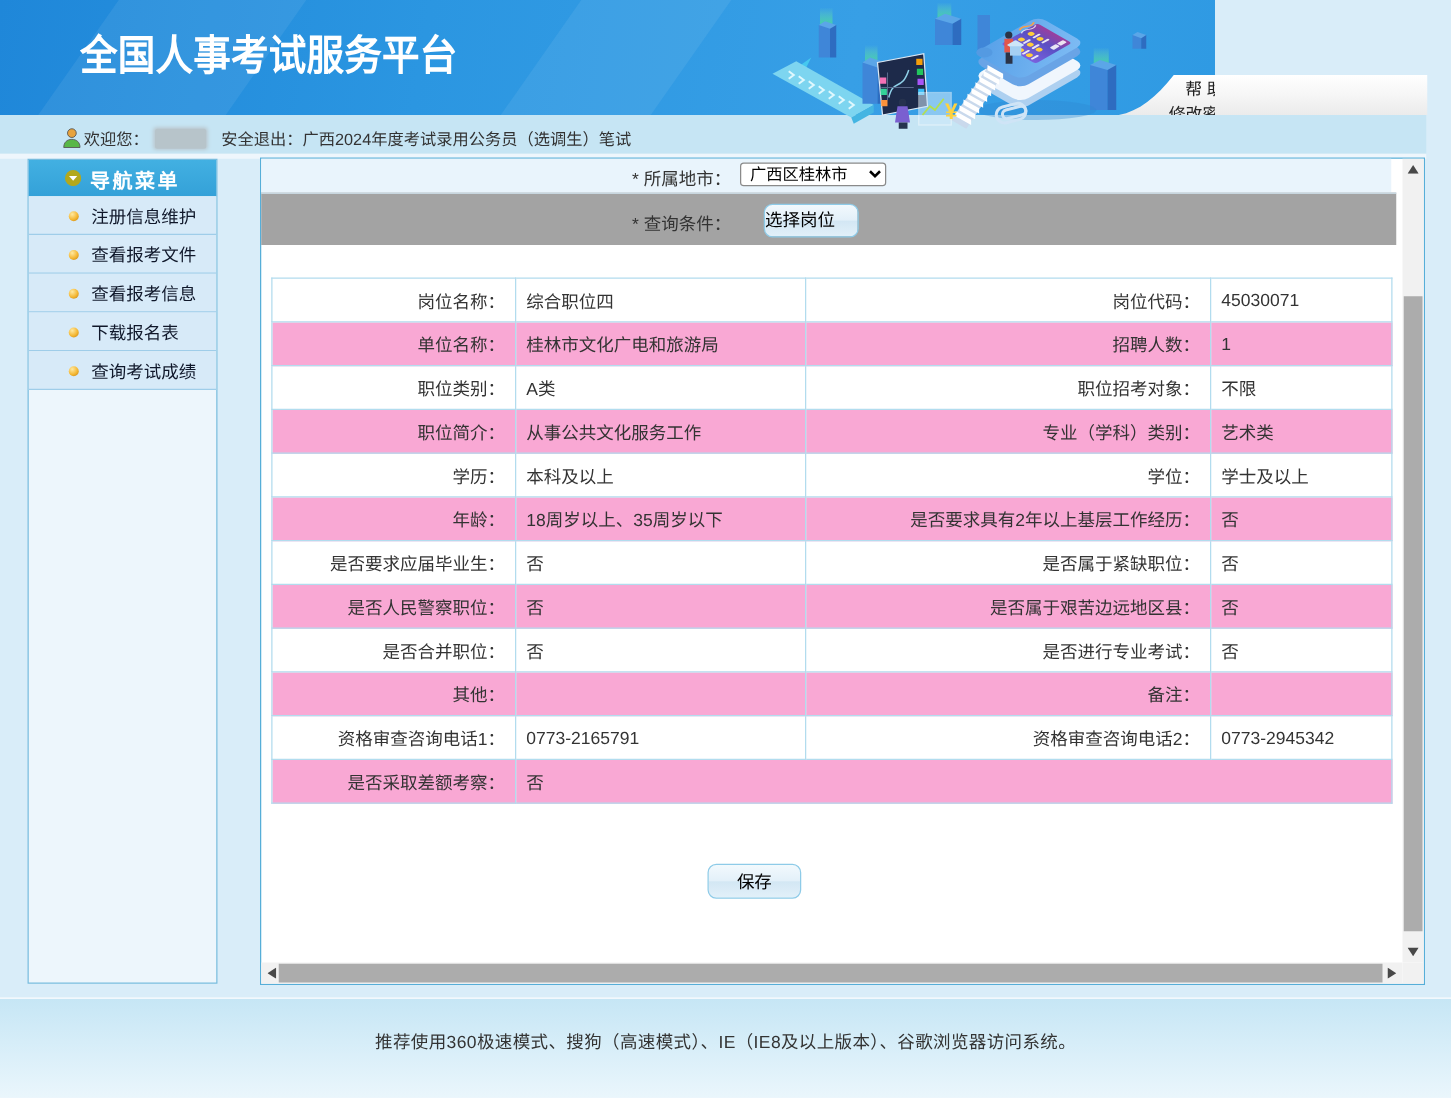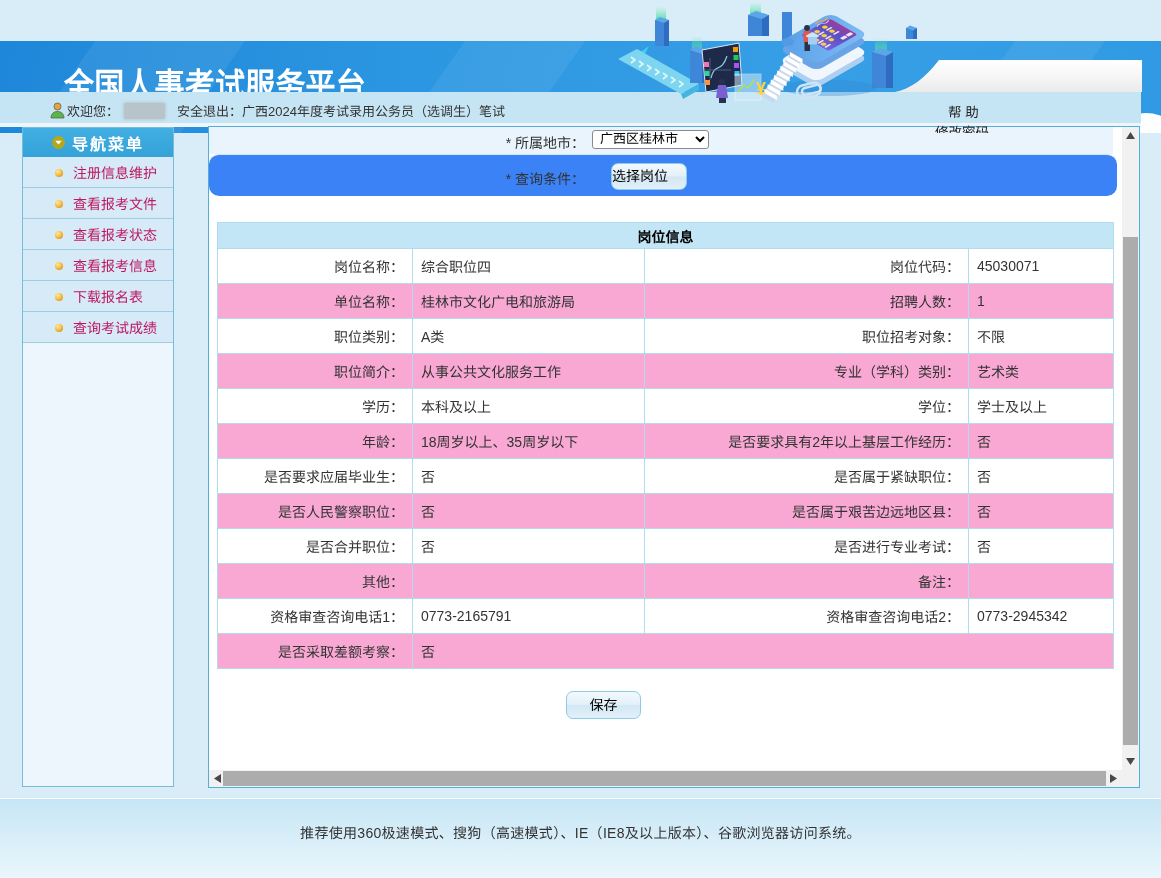--- a/index.html
+++ b/index.html
@@ -1,54 +1,54 @@
 <!DOCTYPE html>
 <html lang="zh-CN"><head>
 <meta charset="utf-8">
 <title>全国人事考试服务平台</title>
 <style>
   * { margin:0; padding:0; box-sizing:border-box; }
   html,body { width:1161px; height:878px; overflow:hidden; }
   body { font-family:"Liberation Sans", sans-serif; background:#d9edf9; position:relative; }
   
-  #header { position:absolute; left:0; top:0; width:1161px; height:92px;
-    background:linear-gradient(100deg,#1f87d9 0%, #2b96e1 35%, #379fe6 70%, #2f9ae3 100%); overflow:hidden;margin-top:41px; }
+  #header { position:absolute; left:0; top:0; width:972px; height:92px;
+    background:linear-gradient(100deg,#1f87d9 0%, #2b96e1 35%, #379fe6 70%, #2f9ae3 100%); overflow:hidden; }
   #title { position:absolute; left:64px; top:17px; font-size:30px; font-weight:bold; color:#fff; letter-spacing:0.2px; transform:scaleY(1.12); transform-origin:left top; }
   .stripe { position:absolute; background:rgba(255,255,255,0.07); transform:skewX(-35deg); }
   #linkbar { position:absolute; left:895px; top:60px; width:247px; height:32px; z-index:4; }
   #links { position:absolute; left:935px; top:60px; height:32px; display:flex; align-items:center; gap:0;
     font-size:13.5px; color:#222; white-space:nowrap; z-index:5;flex-direction:column; }
   #illus { position:absolute; left:601px; top:0; z-index:3; overflow:visible; }
   
   #welcome { position:absolute; left:0; top:92px; width:1141px; height:31px; background:#c6e5f4;
     font-size:13px; color:#333; }
   #welcome .inner { position:absolute; left:50px; top:3px; height:31px; display:flex; align-items:center; }
   #redact { display:inline-block; width:41px; height:16px; background:#b7c4ca; border-radius:2px;
     box-shadow:0 0 3px 1px #bccad1; margin-left:5px; }
   #gapline { position:absolute; left:0; top:123px; width:1141px; height:4px; background:#eef6fc; }
   
   #nav { position:absolute; left:22px; top:127px; width:152px; height:660px;
     background:#edf6fc; border:1px solid #77bcde; }
   #navhead { height:29px; background:linear-gradient(#42b0e2,#34a1d8); color:#fff; font-weight:bold; font-size:16px; letter-spacing:2px;
     display:flex; align-items:center; justify-content:center; gap:7px; }
   .navitem { height:31px; background:#d7eaf8; border-bottom:1px solid #9fcde9; position:relative;
-    font-size:14px; color:#be185d; display:flex; align-items:center; padding-left:50px; }
+    font-size:14px; color:#0f172a; display:flex; align-items:center; padding-left:50px; }
   .dot { position:absolute; left:32px; top:12px; width:8px; height:8px; border-radius:50%;
     background:radial-gradient(circle at 35% 30%, #ffe9a0, #f4b733 55%, #c07d10); }
   
   #frame { position:absolute; left:208px; top:126px; width:932px; height:662px;
     background:#fff; border:1px solid #56aed8;padding-left:44px; }
   
   #row1 { position:absolute; left:0; top:0; width:904px; height:27px; background:#e9f4fc; }
-  #row2 { position:absolute; left:0; top:27px; width:908px; height:42px; background:#3b82f6;
-    border-top:1px solid #d3e8f4;border-radius:10px; }
+  #row2 { position:absolute; left:0; top:27px; width:908px; height:42px; background:#a3a3a3;
+    border-top:1px solid #d3e8f4; }
   .flab { position:absolute; width:376px; text-align:right; font-size:14px; color:#333; }
   #sel { position:absolute; left:383px; top:3px; width:117px; height:19px; font-size:13px;
     border:1px solid #8a8a8a; border-radius:3px; background:#fff; padding:0 3px; color:#000;
-    font-family:Liberation Mono, monospace; }
+    font-family:Liberation Sans, sans-serif; }
   #btnchoose { position:absolute; left:402px; top:36px; width:76px; height:27px;
     background:linear-gradient(#f2f9fd 0%,#e3f0f9 48%,#d3e7f4 52%,#e2f0f9 100%); border:1px solid #8ecbe8; border-radius:7px;
     font-size:14px; color:#000; line-height:25px; }
   
   #jobtable { position:absolute; left:8px; top:95px; width:897px; border-collapse:collapse;
     font-size:14px; color:#333; background:#fff; }
   #jobtable td { border:1px solid #b2dcee; height:35px; padding:0 8px; }
   #jobtable tr.alt td { background:#f9a8d4; }
   #jobtable td.l { text-align:right; }
   #jobtable tr.head td { background:#c2e6f5; text-align:center; font-weight:bold; height:26px; color:#000; }
@@ -261,41 +261,37 @@
   <div id="nav">
     <div id="navhead">
       <svg width="13" height="13" viewBox="0 0 13 13">
         <circle cx="6.5" cy="6.5" r="6.5" fill="#b3a81c"></circle>
         <path d="M3.2 4.8h6.6L6.5 8.6z" fill="#fff"></path>
       </svg>
       <span>导航菜单</span>
     </div>
     <div class="navitem"><span class="dot"></span>注册信息维护</div>
     <div class="navitem"><span class="dot"></span>查看报考文件</div>
-    <div class="navitem"><span class="dot"></span>查看报考状态</div>
     <div class="navitem"><span class="dot"></span>查看报考信息</div>
     <div class="navitem"><span class="dot"></span>下载报名表</div>
     <div class="navitem"><span class="dot"></span>查询考试成绩</div>
   </div>
 
   <div id="frame">
     <div id="row1">
       <span class="flab" style="top:5px;">* 所属地市：</span>
     </div>
     <select id="sel"><option>广西区桂林市</option></select>
     <div id="row2">
       <span class="flab" style="top:13px;">* 查询条件：</span>
     </div>
     <div id="btnchoose">选择岗位</div>
 
     <table id="jobtable">
       <tbody>
-        <tr class="head">
-          <td colspan="4">岗位信息</td>
-        </tr>
       <tr>
           <td class="l" style="width:195px">岗位名称：</td>
           <td style="width:232px">综合职位四</td>
           <td class="l" style="width:324px">岗位代码：</td>
           <td>45030071</td>
         </tr>
       <tr class="alt">
           <td class="l">单位名称：</td>
           <td>桂林市文化广电和旅游局</td>
           <td class="l">招聘人数：</td>

